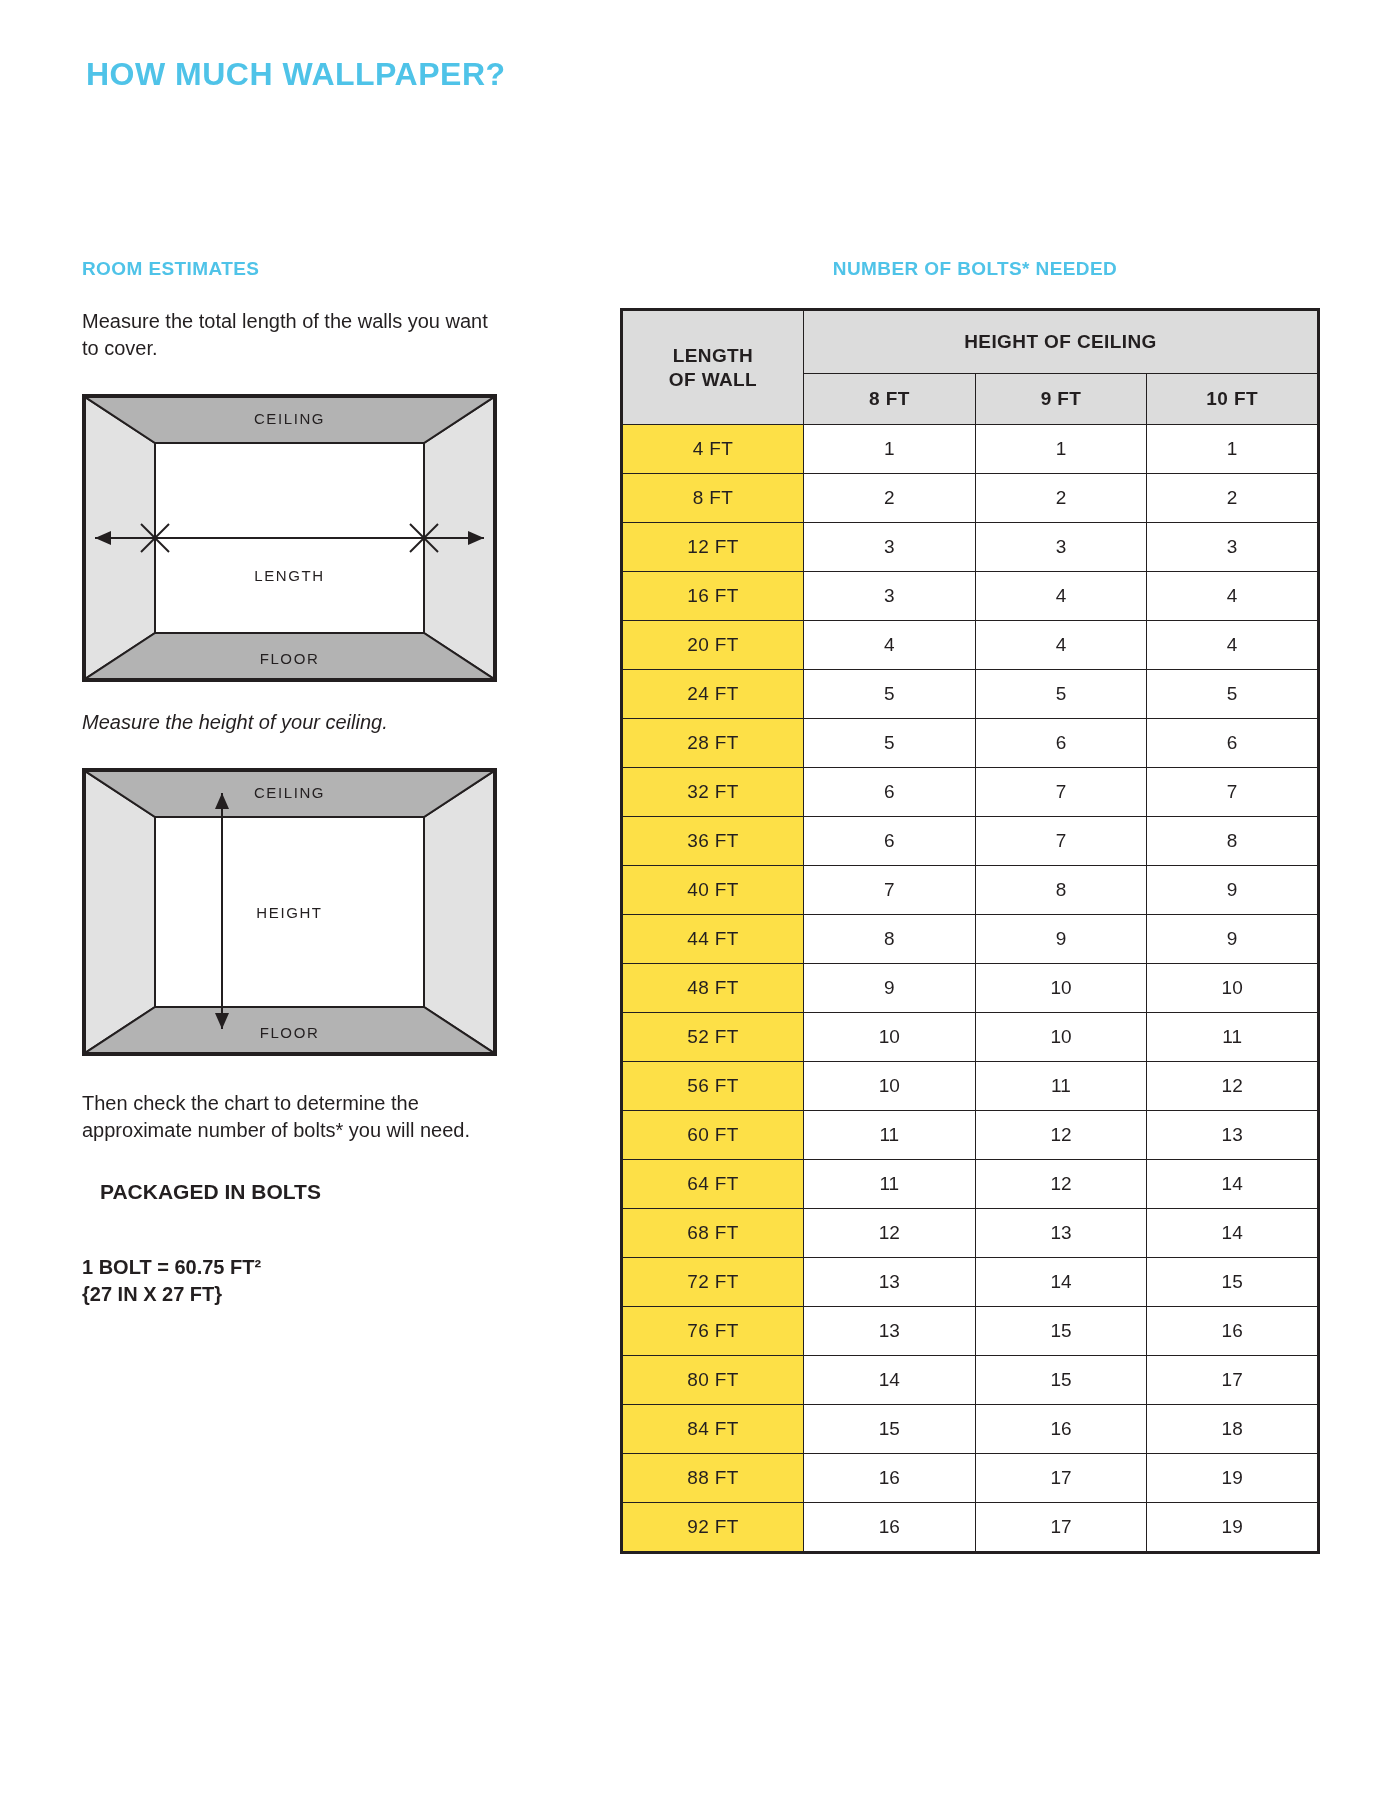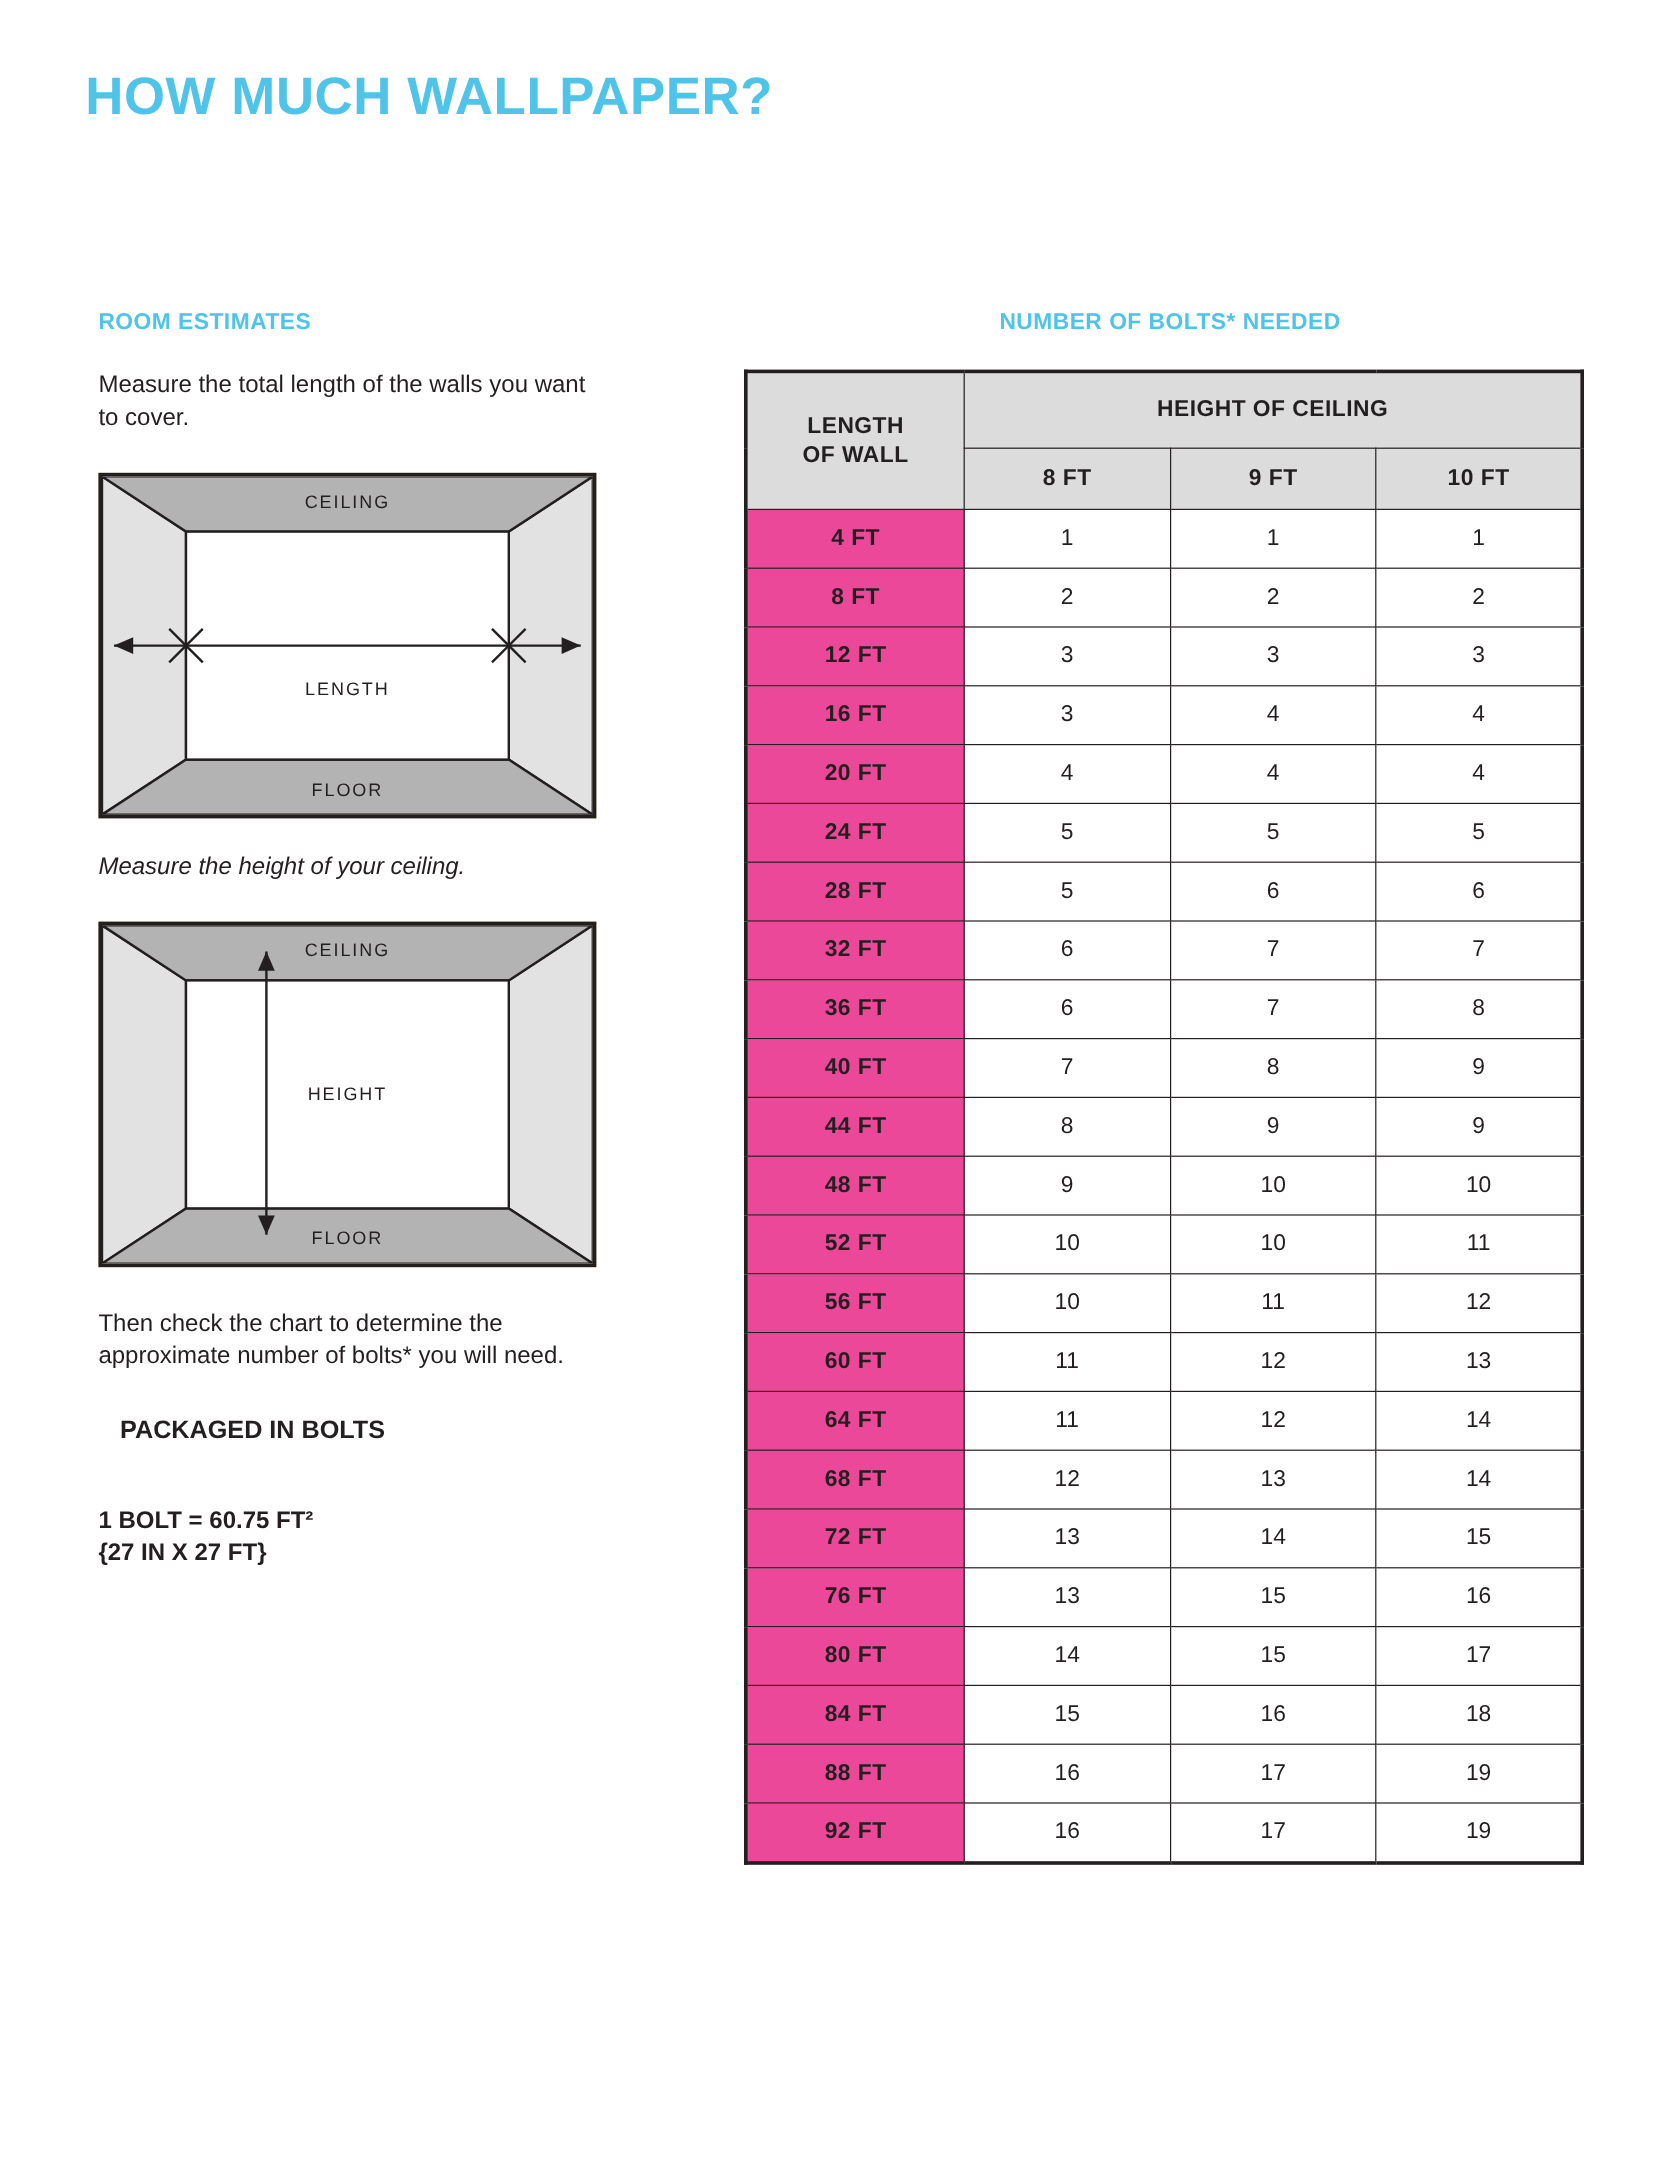--- a/index.html
+++ b/index.html
@@ -17,23 +17,23 @@
   }
   .page {
     position: absolute;
     left: 0; top: 0;
     width: 1391px;
     height: 1800px;
   }
   
   .main-title {
     position: absolute;
-    left: 71px;
+    left: 86px;
     top: 56px;
-    font-size: 44px;
+    font-size: 32px;
     font-weight: bold;
     letter-spacing: 0.5px;
     color: #4fc3e8;
     font-family: "Liberation Sans", sans-serif;
   }
   
   .left-col {
     position: absolute;
     left: 82px;
     top: 258px;
@@ -137,22 +137,22 @@
     height: 62px;
   }
   .hdr-sub {
     background: #dcdcdc;
     font-weight: bold;
     font-size: 19px;
     height: 50px;
     letter-spacing: 0.4px;
   }
   .row-label {
-    background: #ec4899;
-    font-weight: bold;
+    background: #fde047;
+    font-weight: normal;
     font-size: 20px;
     height: 48px;
     letter-spacing: 0.4px;
   }
   .cell-val {
     height: 48px;
     font-size: 20px;
     background: #ffffff;
   }
   

